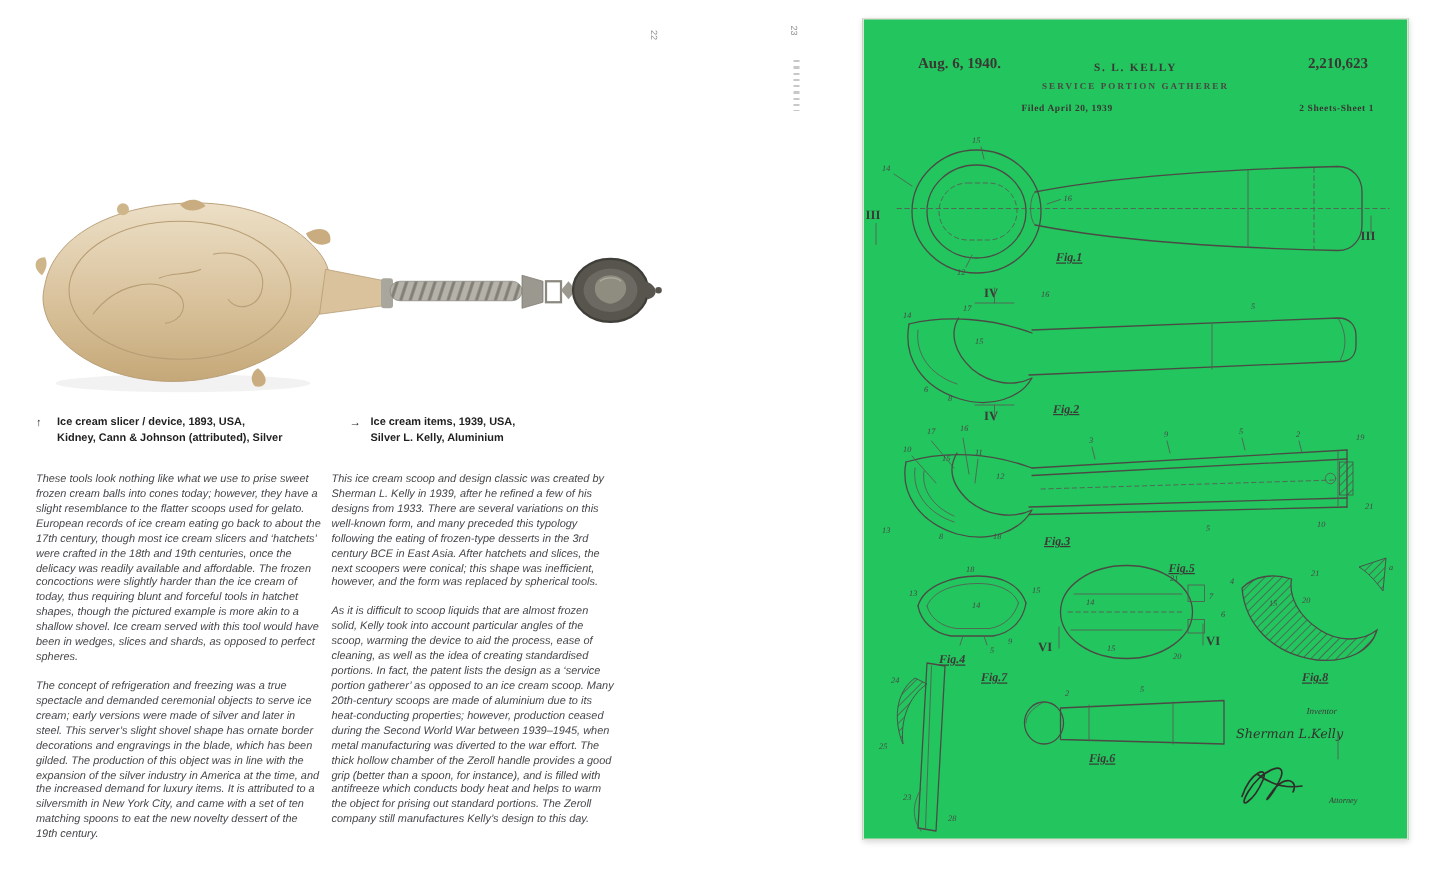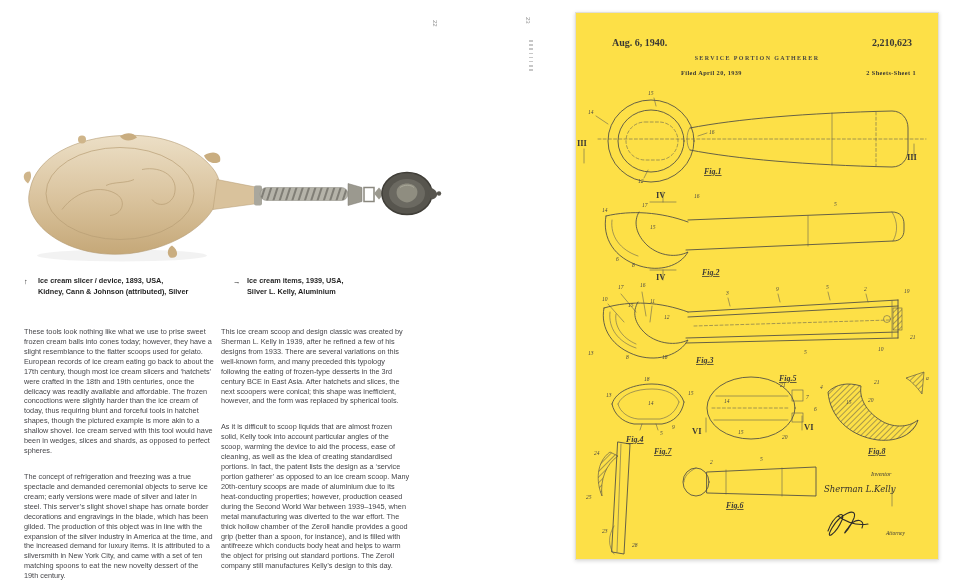--- a/index.html
+++ b/index.html
@@ -8,33 +8,33 @@
 
   
   .photo{position:absolute;left:22px;top:128px;width:420px;height:138px;}
   .caption{position:absolute;top:276px;display:flex;font-size:7.3px;font-weight:bold;
            line-height:1.5;color:#1f1f1f;}
   .caption .arrow{width:14px;flex:0 0 14px;font-weight:normal;font-size:7.5px;}
   .cap1{left:24px;width:198px;}
   .cap2{left:233px;width:198px;}
   .col{position:absolute;top:311px;width:190px;font-size:7.3px;line-height:1.36;
        color:#46464a;}
-  .col p{margin:16px 0 9px 0;}
+  .col p{margin:3px 0 9px 0;font-style:italic;}
   .col1{left:24px;}
   .col2{left:221px;}
   .pagenum{position:absolute;font-size:6px;color:#909090;transform:rotate(90deg);
            transform-origin:left top;}
   .pn-left{left:438px;top:20px;}
   .pn-right{left:531px;top:17px;}
   .spinetxt{position:absolute;left:529px;top:40px;width:4px;height:34px;opacity:.55;
             background:repeating-linear-gradient(#9a9a9a 0 1.5px,transparent 1.5px 4.2px);}
 
   
   .sheet{position:absolute;left:575px;top:12px;width:362px;height:546px;
-         background:#fde047;border:1px solid #e2dfd6;box-shadow:0 1px 4px rgba(0,0,0,.16);
+         background:#22c55e;border:1px solid #e2dfd6;box-shadow:0 1px 4px rgba(0,0,0,.16);
          font-family:"Liberation Serif",serif;color:#3a3833;}
   .pat-date{position:absolute;left:36px;top:24px;font-size:10px;font-weight:bold;}
   .pat-num{position:absolute;right:26px;top:24px;font-size:10px;font-weight:bold;}
   .pat-name{position:absolute;left:0;right:0;top:27px;text-align:center;font-size:7.5px;
             font-weight:bold;letter-spacing:1.2px;}
   .pat-title{position:absolute;left:0;right:0;top:42px;text-align:center;font-size:6px;
              font-weight:bold;letter-spacing:1.4px;color:#4a4841;}
   .pat-filed{position:absolute;left:105px;top:56px;font-size:6.3px;font-weight:bold;
              letter-spacing:.4px;}
   .pat-sheet{position:absolute;right:22px;top:56px;font-size:6.3px;font-weight:bold;
@@ -126,20 +126,21 @@
     <p>The concept of refrigeration and freezing was a true spectacle and demanded ceremonial objects to serve ice cream; early versions were made of silver and later in steel. This server’s slight shovel shape has ornate border decorations and engravings in the blade, which has been gilded. The production of this object was in line with the expansion of the silver industry in America at the time, and the increased demand for luxury items. It is attributed to a silversmith in New York City, and came with a set of ten matching spoons to eat the new novelty dessert of the 19th century.</p>
   </div>
   <div class="col col2">
     <p>This ice cream scoop and design classic was created by Sherman L. Kelly in 1939, after he refined a few of his designs from 1933. There are several variations on this well-known form, and many preceded this typology following the eating of frozen-type desserts in the 3rd century BCE in East Asia. After hatchets and slices, the next scoopers were conical; this shape was inefficient, however, and the form was replaced by spherical tools.</p>
     <p>As it is difficult to scoop liquids that are almost frozen solid, Kelly took into account particular angles of the scoop, warming the device to aid the process, ease of cleaning, as well as the idea of creating standardised portions. In fact, the patent lists the design as a ‘service portion gatherer’ as opposed to an ice cream scoop. Many 20th-century scoops are made of aluminium due to its heat-conducting properties; however, production ceased during the Second World War between 1939–1945, when metal manufacturing was diverted to the war effort. The thick hollow chamber of the Zeroll handle provides a good grip (better than a spoon, for instance), and is filled with antifreeze which conducts body heat and helps to warm the object for prising out standard portions. The Zeroll company still manufactures Kelly’s design to this day.</p>
   </div>
 
   <div class="sheet">
     <div class="pat-date">Aug. 6, 1940.</div>
     <div class="pat-num">2,210,623</div>
+    <div class="pat-name">S. L. KELLY</div>
     <div class="pat-title">SERVICE PORTION GATHERER</div>
     <div class="pat-filed">Filed April 20, 1939</div>
     <div class="pat-sheet">2 Sheets-Sheet 1</div>
 
     <svg class="drawing" width="362" height="470" viewBox="0 0 362 470" xmlns="http://www.w3.org/2000/svg">
       <defs>
         <pattern id="hatch" width="4" height="4" patternUnits="userSpaceOnUse" patternTransform="rotate(45)">
           <line x1="0" y1="0" x2="0" y2="4" stroke="#55534e" stroke-width="1"></line>
         </pattern>
       </defs>

